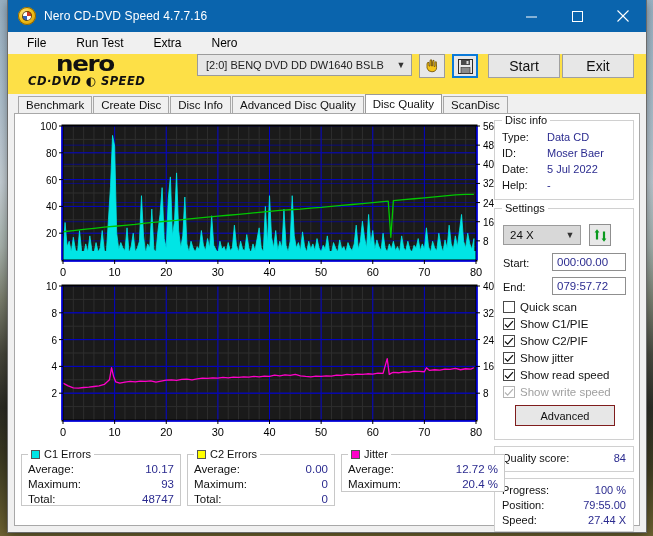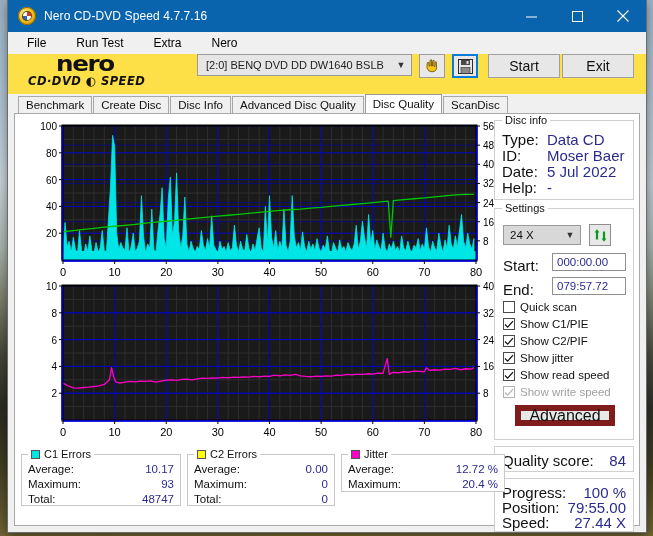--- a/index.html
+++ b/index.html
@@ -114,21 +114,21 @@
   .chart-wrap{position:absolute;}
   #chart-top{left:6px;top:6px;width:484px;height:158px;}
   #chart-bottom{left:6px;top:166px;width:484px;height:166px;}
   .chart-svg{display:block;}
   .group{
     position:absolute;border:1px solid #d0d0d0;box-sizing:border-box;background:#fff;
   }
   .grp-title{
     position:absolute;top:-7px;left:7px;background:#fff;padding:0 3px;font-size:11px;color:#111;
   }
-  .kv{position:absolute;font-size:15px;color:#111;}
+  .kv{position:absolute;font-size:11px;color:#111;}
   .kv.val{color:#2b2b8f;}
 
   #discinfo{right:5px;top:6px;width:140px;height:80px;}
   #settings{right:5px;top:94px;width:140px;height:232px;}
   #qscore{right:5px;top:332px;width:140px;height:26px;}
   #progress{right:5px;top:364px;width:140px;height:54px;}
 
   .speed-combo{
     position:absolute;left:8px;top:16px;width:78px;height:20px;background:#d8d8d8;
     border:1px solid #9b9b9b;font-size:11.5px;color:#111;display:flex;align-items:center;
@@ -144,21 +144,21 @@
     font-size:11.5px;color:#2b2b8f;display:flex;align-items:center;padding-left:4px;box-sizing:border-box;
   }
   .cbrow{position:absolute;left:8px;display:flex;align-items:center;gap:5px;font-size:11.5px;color:#111;}
   .cbrow.dim{color:#a0a0a0;}
   .cb{width:12px;height:12px;border:1px solid #4a4a4a;background:#fff;box-sizing:border-box;
     display:flex;align-items:center;justify-content:center;}
   .cb.dim{border-color:#b4b4b4;}
   .cb svg{display:block;}
   .adv-btn{
     position:absolute;left:20px;top:196px;width:100px;height:21px;background:#e7e7e7;
-    border:6px solid #7f1d1d;font-size:16px;color:#111;display:flex;align-items:center;justify-content:center;
+    border:1px solid #7f1d1d;font-size:11px;color:#111;display:flex;align-items:center;justify-content:center;
     box-sizing:border-box;
   }
 
   
   .stat{position:absolute;border:1px solid #c8c8c8;box-sizing:border-box;background:#fff;}
   .stat .hdr{position:absolute;top:-7px;left:6px;background:#fff;padding:0 3px;
     font-size:11px;color:#111;display:flex;align-items:center;gap:4px;}
   .swatch{width:9px;height:9px;border:1px solid #555;box-sizing:border-box;}
   .stat .lbl{position:absolute;left:6px;font-size:11.5px;color:#111;}
   .stat .num{position:absolute;right:6px;font-size:11.5px;color:#2b2b8f;}

